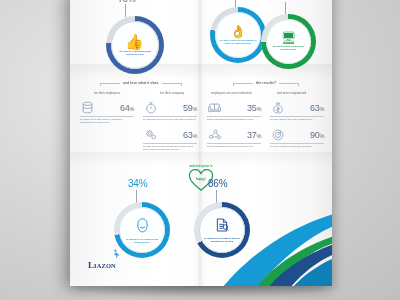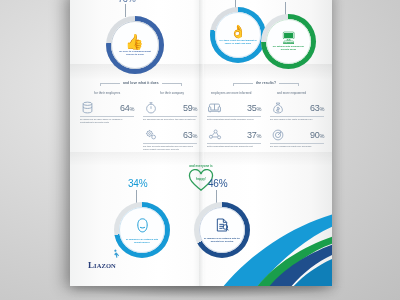--- a/index.html
+++ b/index.html
@@ -299,21 +299,21 @@
           <svg width="17" height="17" viewBox="0 0 24 24" fill="none" stroke="#169ad6" stroke-width="1.4">
             <path d="M12 2.6c4.3 0 6.6 3.4 6.6 8.6S16.3 21 12 21s-6.6-4.6-6.6-9.8S7.7 2.6 12 2.6z"></path>
             <path d="M9 10h.01M15 10h.01"></path>
             <path d="M8.6 14.4c1 1.3 5.8 1.3 6.8 0"></path>
           </svg>
         </span>
         <span class="cap" style="color:#169ad6;">of employees are satisfied with Bright Choices</span>
       </div>
     </div>
 
-    <div class="pct" style="left:138px;top:186px;font-size:10px;color:#2b5794;">46%</div>
+    <div class="pct" style="left:138px;top:186px;font-size:10px;color:#2b5794;">86%</div>
     <div class="lead" style="left:146px;top:198px;height:13px;"></div>
 
     <div class="donut" style="left:124px;top:210px;width:56px;height:56px;">
       <div class="ring" style="background:#dfe3e6;"></div>
       <div class="ring" style="background:conic-gradient(from 0turn,#1f4e8c 0turn,#1f4e8c .67turn,rgba(0,0,0,0) .67turn);"></div>
       <div class="ring" style="inset:5px;background:#fdfeff;"></div>
       <div class="ring" style="inset:5px;border:.6px solid #ccd6e4;"></div>
       <div class="inner" style="inset:7px;">
         <span class="glyph">
           <svg width="16" height="16" viewBox="0 0 24 24" fill="none" stroke="#1f4e8c" stroke-width="1.4">

